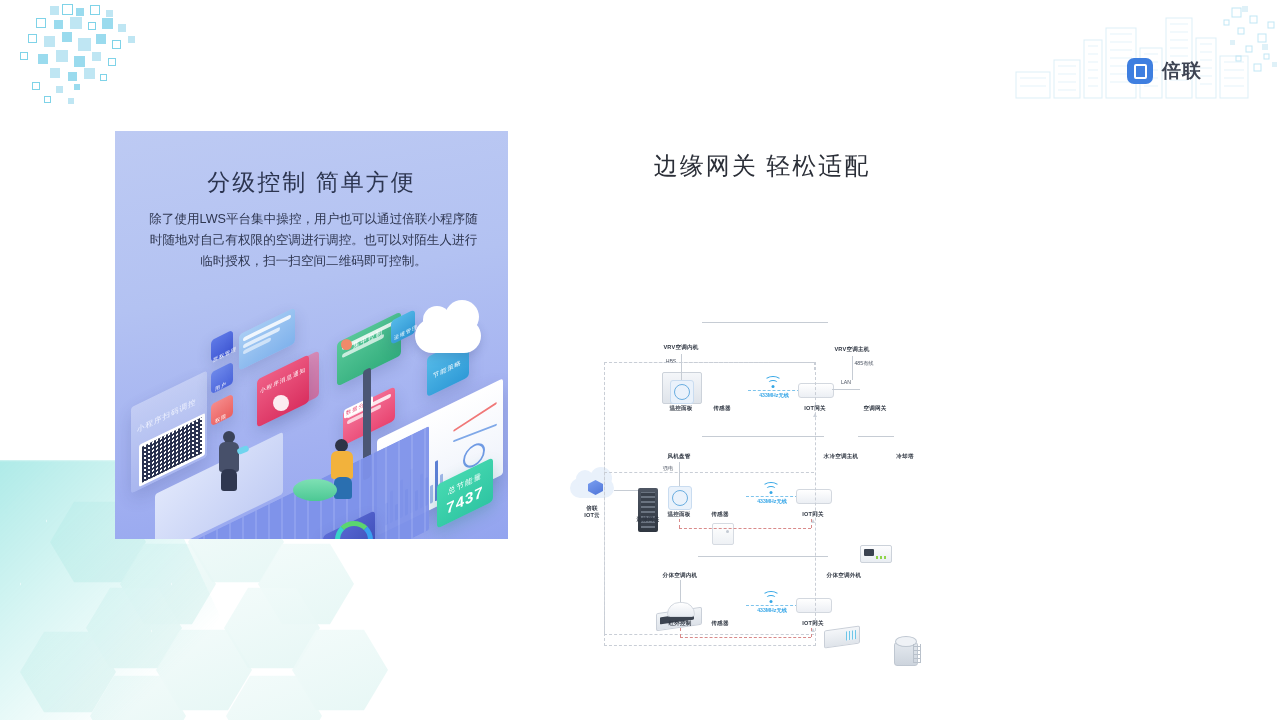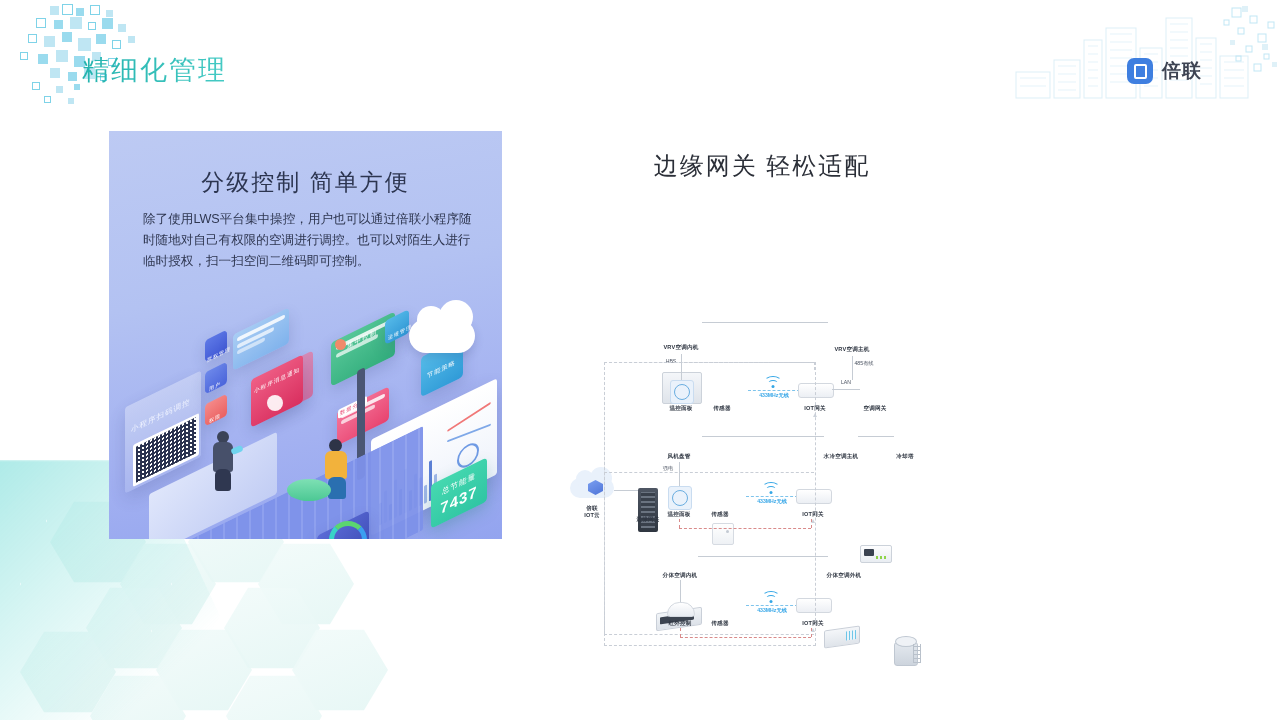--- a/index.html
+++ b/index.html
@@ -41,28 +41,28 @@
     -webkit-text-fill-color:transparent;
   }
   .brand{position:absolute;right:78px;top:58px;display:flex;align-items:center;gap:9px;}
   .brand-mark{width:26px;height:26px;border-radius:7px;background:#3f7fe0;
        display:flex;align-items:center;justify-content:center;}
   .brand-mark i{display:block;width:9px;height:11px;border:2px solid #ffffff;border-radius:2px;}
   .brand-name{font-size:19px;font-weight:700;color:#3d4352;letter-spacing:1px;}
 
   
   .left-card{
-    position:absolute;left:109px;top:131px;width:393px;height:408px;
+    position:absolute;left:115px;top:131px;width:393px;height:408px;
     background:linear-gradient(170deg,#bdcaf3 0%,#b3c2f2 38%,#a3b1f1 72%,#93a4ef 100%);
     overflow:hidden;
   }
   .lc-title{position:absolute;left:0;right:0;top:36px;text-align:center;
     font-size:23px;color:#2c3550;letter-spacing:2px;}
   .lc-body{position:absolute;left:34px;right:30px;top:78px;
-    font-size:12.6px;line-height:21px;color:#2e3650;text-align:left;}
+    font-size:12.6px;line-height:21px;color:#2e3650;text-align:center;}
 
   
   .illus{position:absolute;left:0;top:160px;width:393px;height:362px;overflow:hidden;}
   .card3d{position:absolute;border-radius:4px;transform:skewY(-26deg);
     box-shadow:0 6px 14px rgba(40,50,110,.18);}
   .card3d .cap{position:absolute;left:8%;right:8%;top:14%;height:4px;border-radius:2px;background:rgba(255,255,255,.85);}
   .card3d .cap2{position:absolute;left:8%;right:26%;top:32%;height:4px;border-radius:2px;background:rgba(255,255,255,.7);}
   .card3d .cap3{position:absolute;left:8%;right:42%;top:50%;height:4px;border-radius:2px;background:rgba(255,255,255,.55);}
   .lbl3d{position:absolute;transform:skewY(-26deg);color:#ffffff;font-size:8px;
     letter-spacing:1px;white-space:nowrap;}
@@ -289,21 +289,20 @@
     <div class="hex" style="left:150px;top:194px;"></div>
     <div class="hex" style="left:286px;top:194px;"></div>
   </div>
   <div class="tealwash"></div>
   <div class="tealline" style="left:20px;bottom:70px;width:150px;height:130px;"></div>
   <div class="tealline" style="left:-30px;bottom:10px;width:180px;height:156px;"></div>
   <div class="tealline" style="left:46px;bottom:146px;width:120px;height:104px;"></div>
 </div>
 
 <div class="header">
-  <div class="page-title">精细化管理</div>
   <div class="brand">
     <span class="brand-mark">
         <i></i>
       </span>
     <span class="brand-name">倍联</span>
   </div>
 </div>
 
 <div class="left-card">
   <div class="lc-title">分级控制  简单方便</div>

